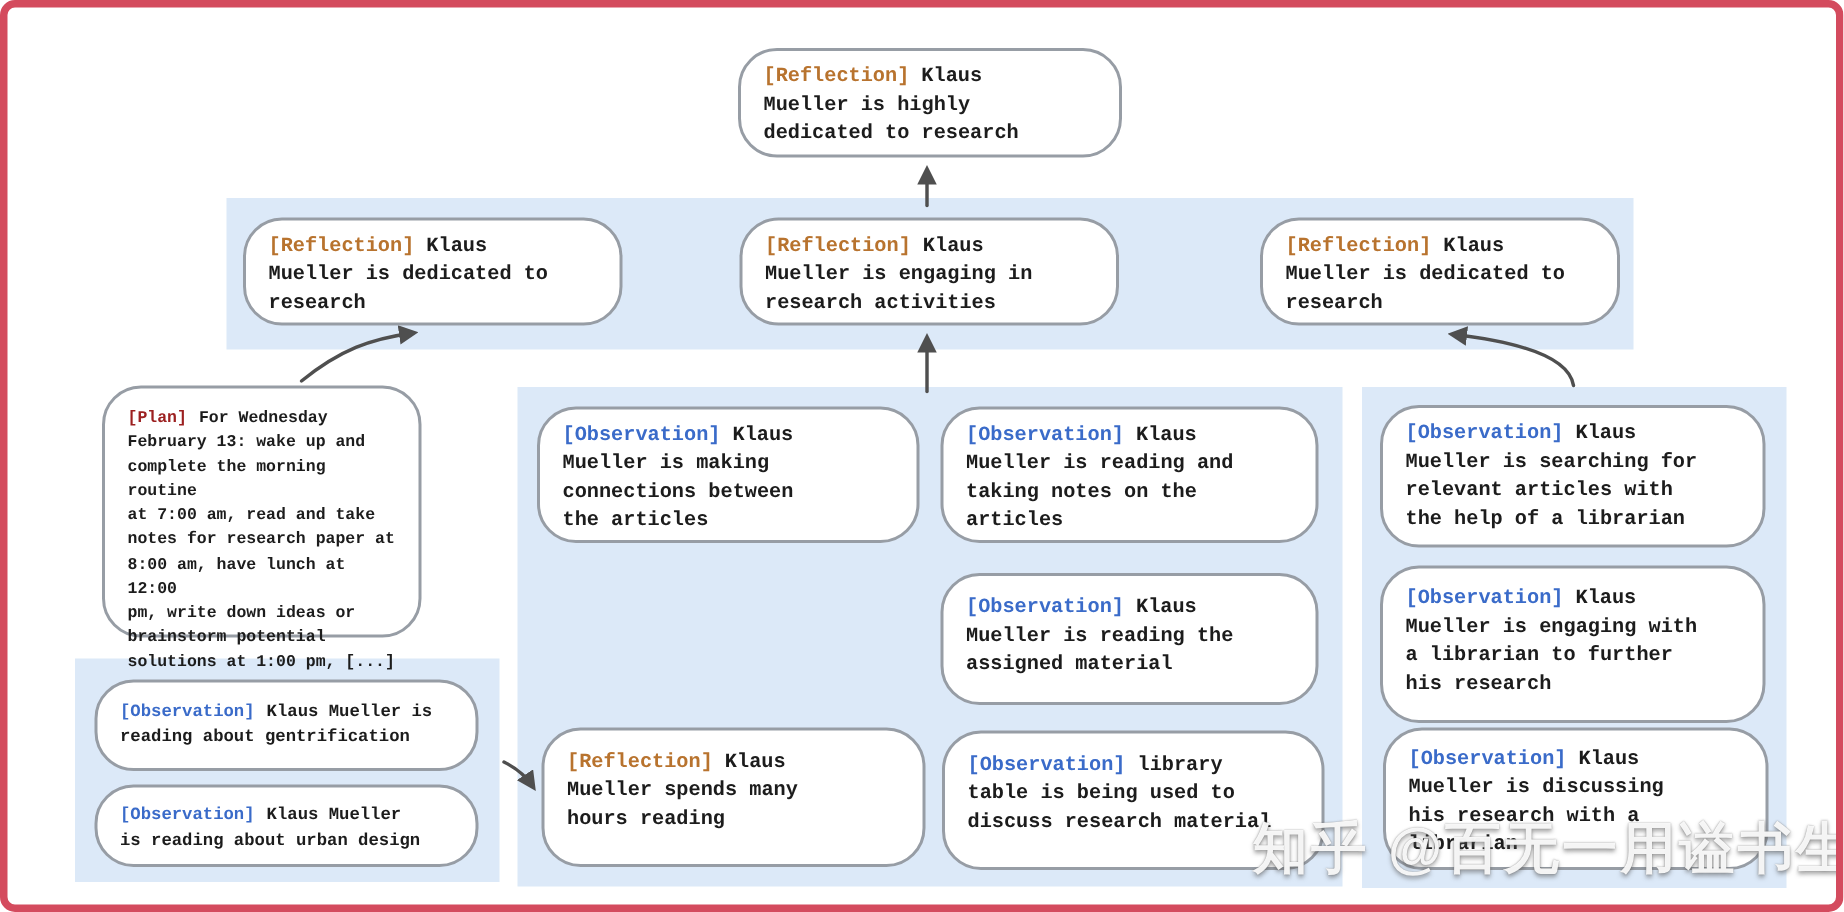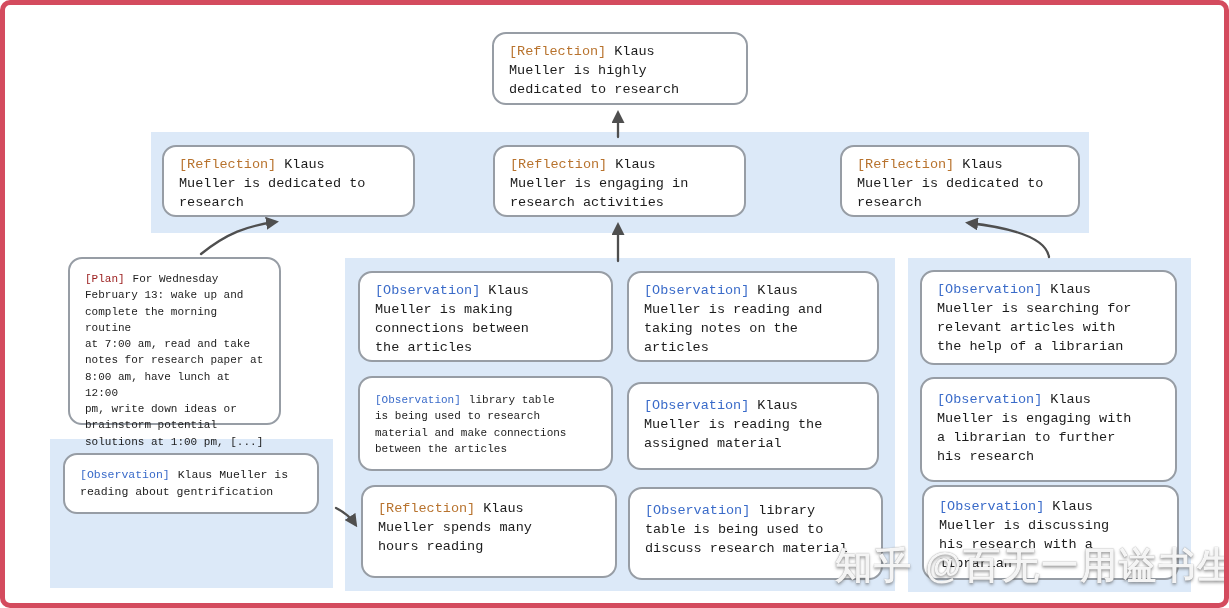--- a/index.html
+++ b/index.html
@@ -15,21 +15,21 @@
     overflow:hidden;font-family:"Liberation Mono","DejaVu Sans Mono",monospace;
   }
   .band{position:absolute;background:var(--band-background);z-index:0;}
   #band-row2{left:146px;top:127px;width:938px;height:101px;}
   #band-left-obs{left:45px;top:434px;width:283px;height:149px;}
   #band-middle{left:340px;top:253px;width:550px;height:333px;}
   #band-right{left:903px;top:253px;width:283px;height:334px;}
   #arrow-layer{position:absolute;left:0;top:0;z-index:1;pointer-events:none;}
   .node{
     position:absolute;z-index:2;background:#fff;border:2.5px solid var(--node-border);
-    border-radius:14px;box-sizing:border-box;font-weight:normal;color:var(--text);
+    border-radius:26px;box-sizing:border-box;font-weight:bold;color:var(--text);
     padding:8px 15px;
   }
   .node .tag{margin-right:8px;}
   .node .body{white-space:pre-line;}
   .t-reflection{color:var(--reflection-tag);}
   .t-plan{color:var(--plan-tag);}
   .t-observation{color:var(--observation-tag);}
   .fs-lg{font-size:13.5px;line-height:1.42;}
   .fs-md{font-size:11.5px;line-height:1.5;}
   .fs-sm{font-size:11px;line-height:1.48;}
@@ -115,34 +115,32 @@
 pm, write down ideas or
 brainstorm potential
 solutions at 1:00 pm, [...]</span>
   </div>
 
   <div class="node fs-md" id="n-gent">
     <span class="tag t-observation">[Observation]</span><span class="body">Klaus Mueller is
 reading about gentrification</span>
   </div>
 
+  <div class="node fs-md" id="n-urban">
+    <span class="tag t-observation">[Observation]</span><span class="body">Klaus Mueller
+is reading about urban design</span>
+  </div>
 
   <div class="node fs-lg" id="n-conn">
     <span class="tag t-observation">[Observation]</span><span class="body">Klaus
 Mueller is making
 connections between
 the articles</span>
   </div>
 
-  <div class="node fs-sm" id="n-libres">
-    <span class="tag t-observation">[Observation]</span><span class="body">library table
-is being used to research
-material and make connections
-between the articles</span>
-  </div>
 
   <div class="node fs-lg" id="n-hours">
     <span class="tag t-reflection">[Reflection]</span><span class="body">Klaus
 Mueller spends many
 hours reading</span>
   </div>
 
   <div class="node fs-lg" id="n-notes">
     <span class="tag t-observation">[Observation]</span><span class="body">Klaus
 Mueller is reading and

